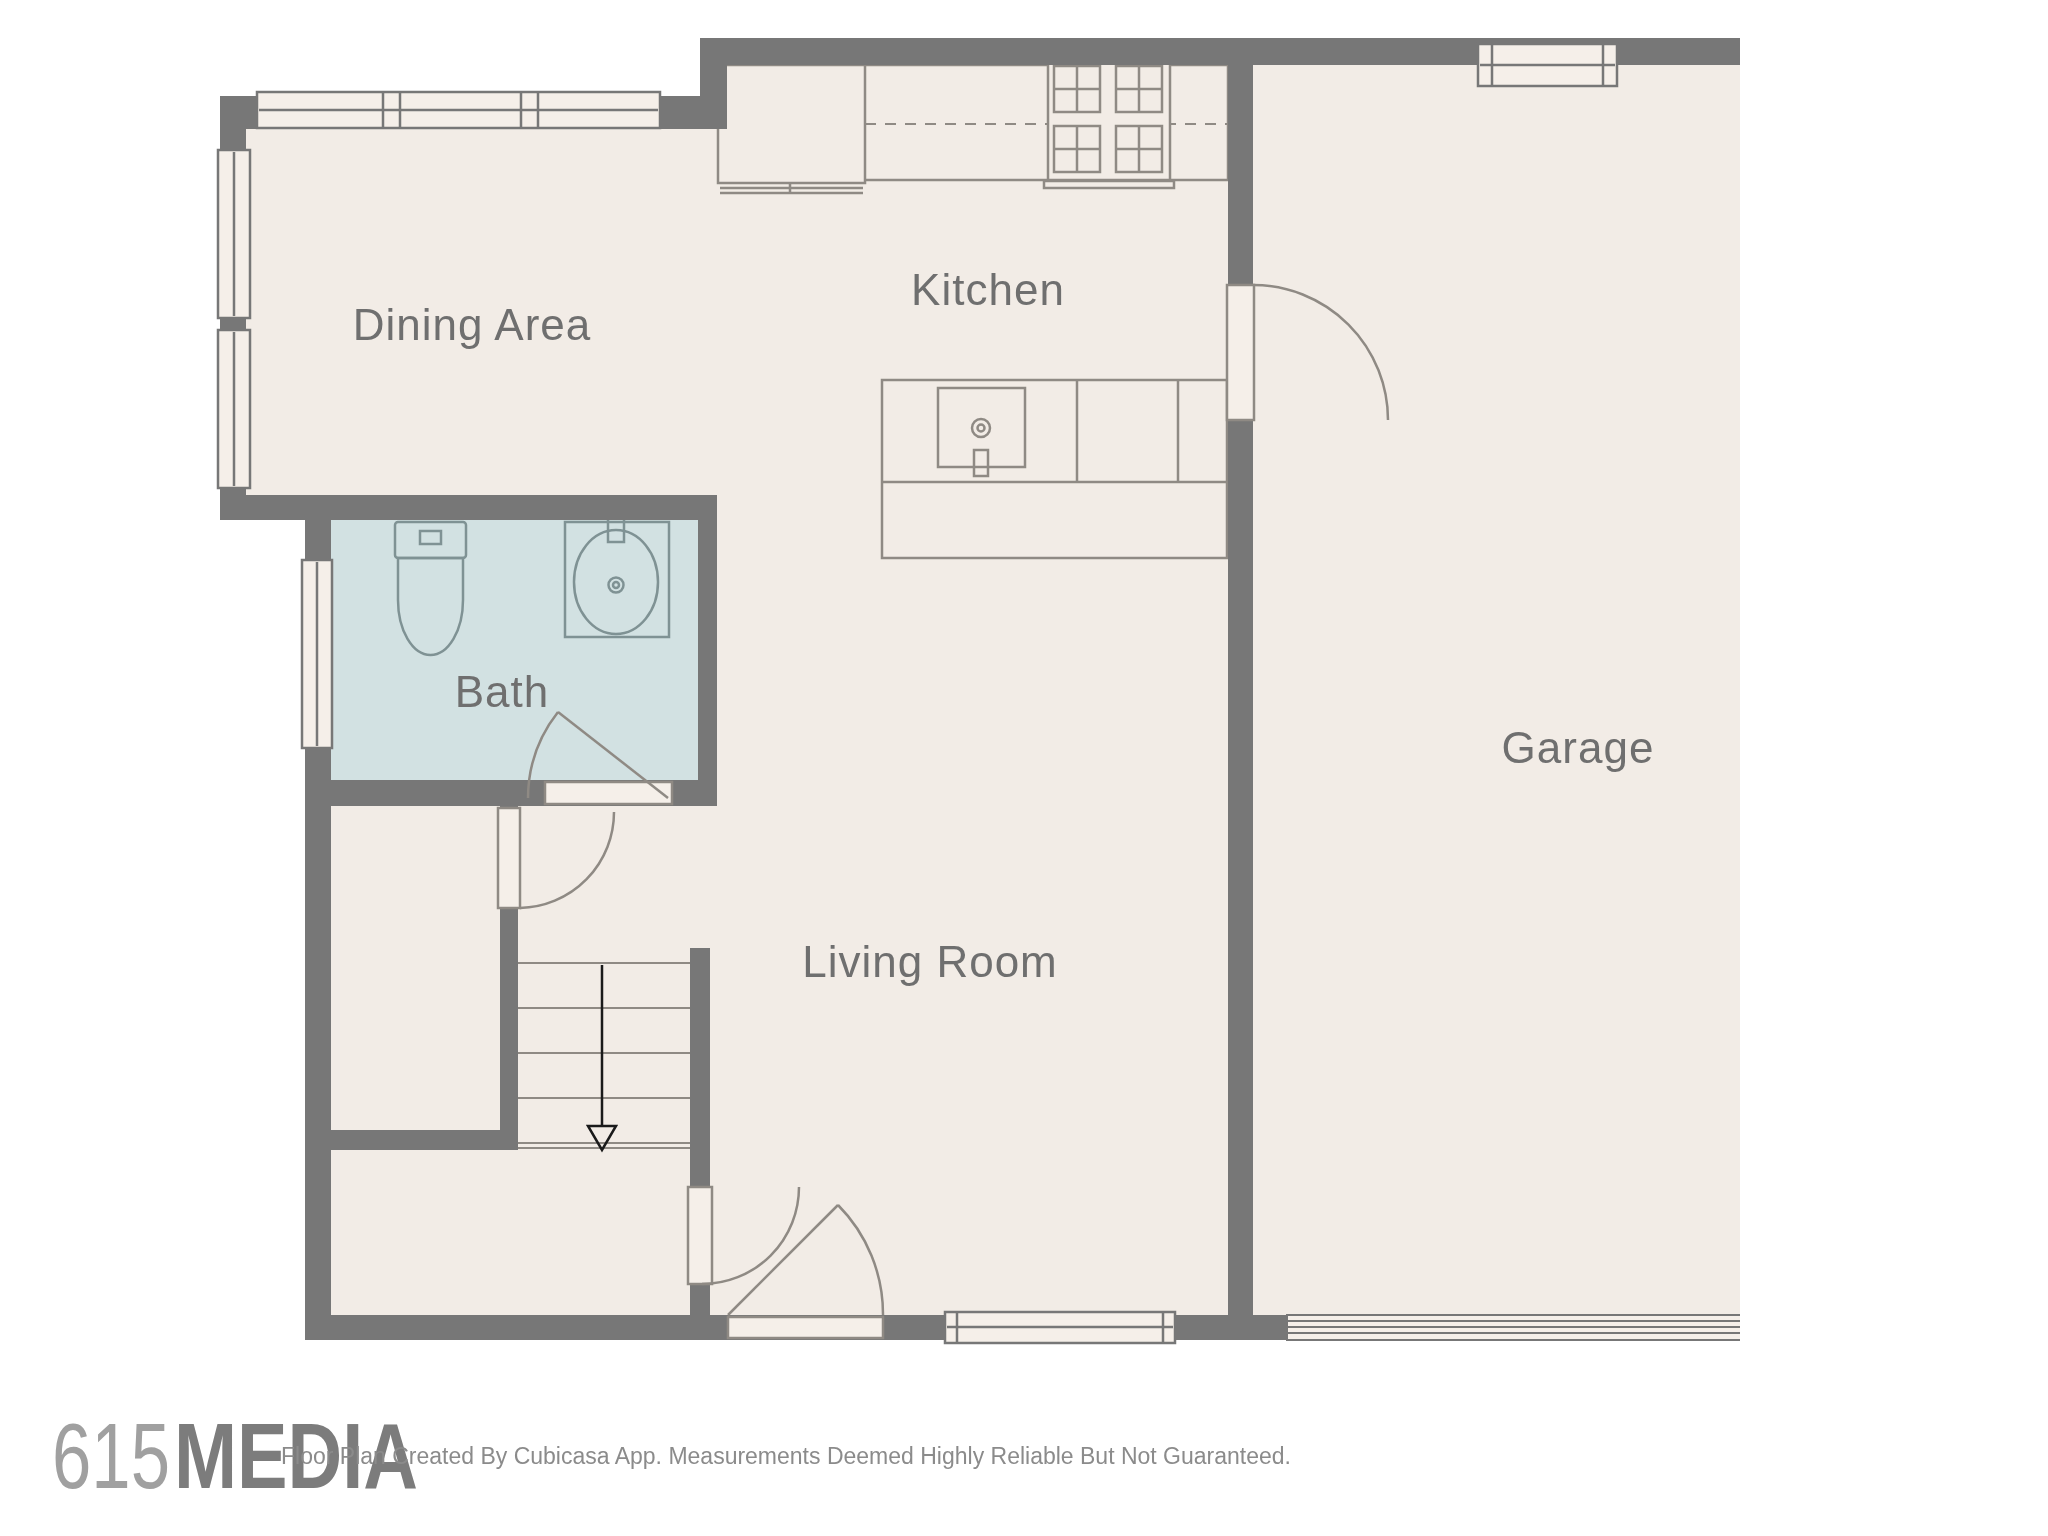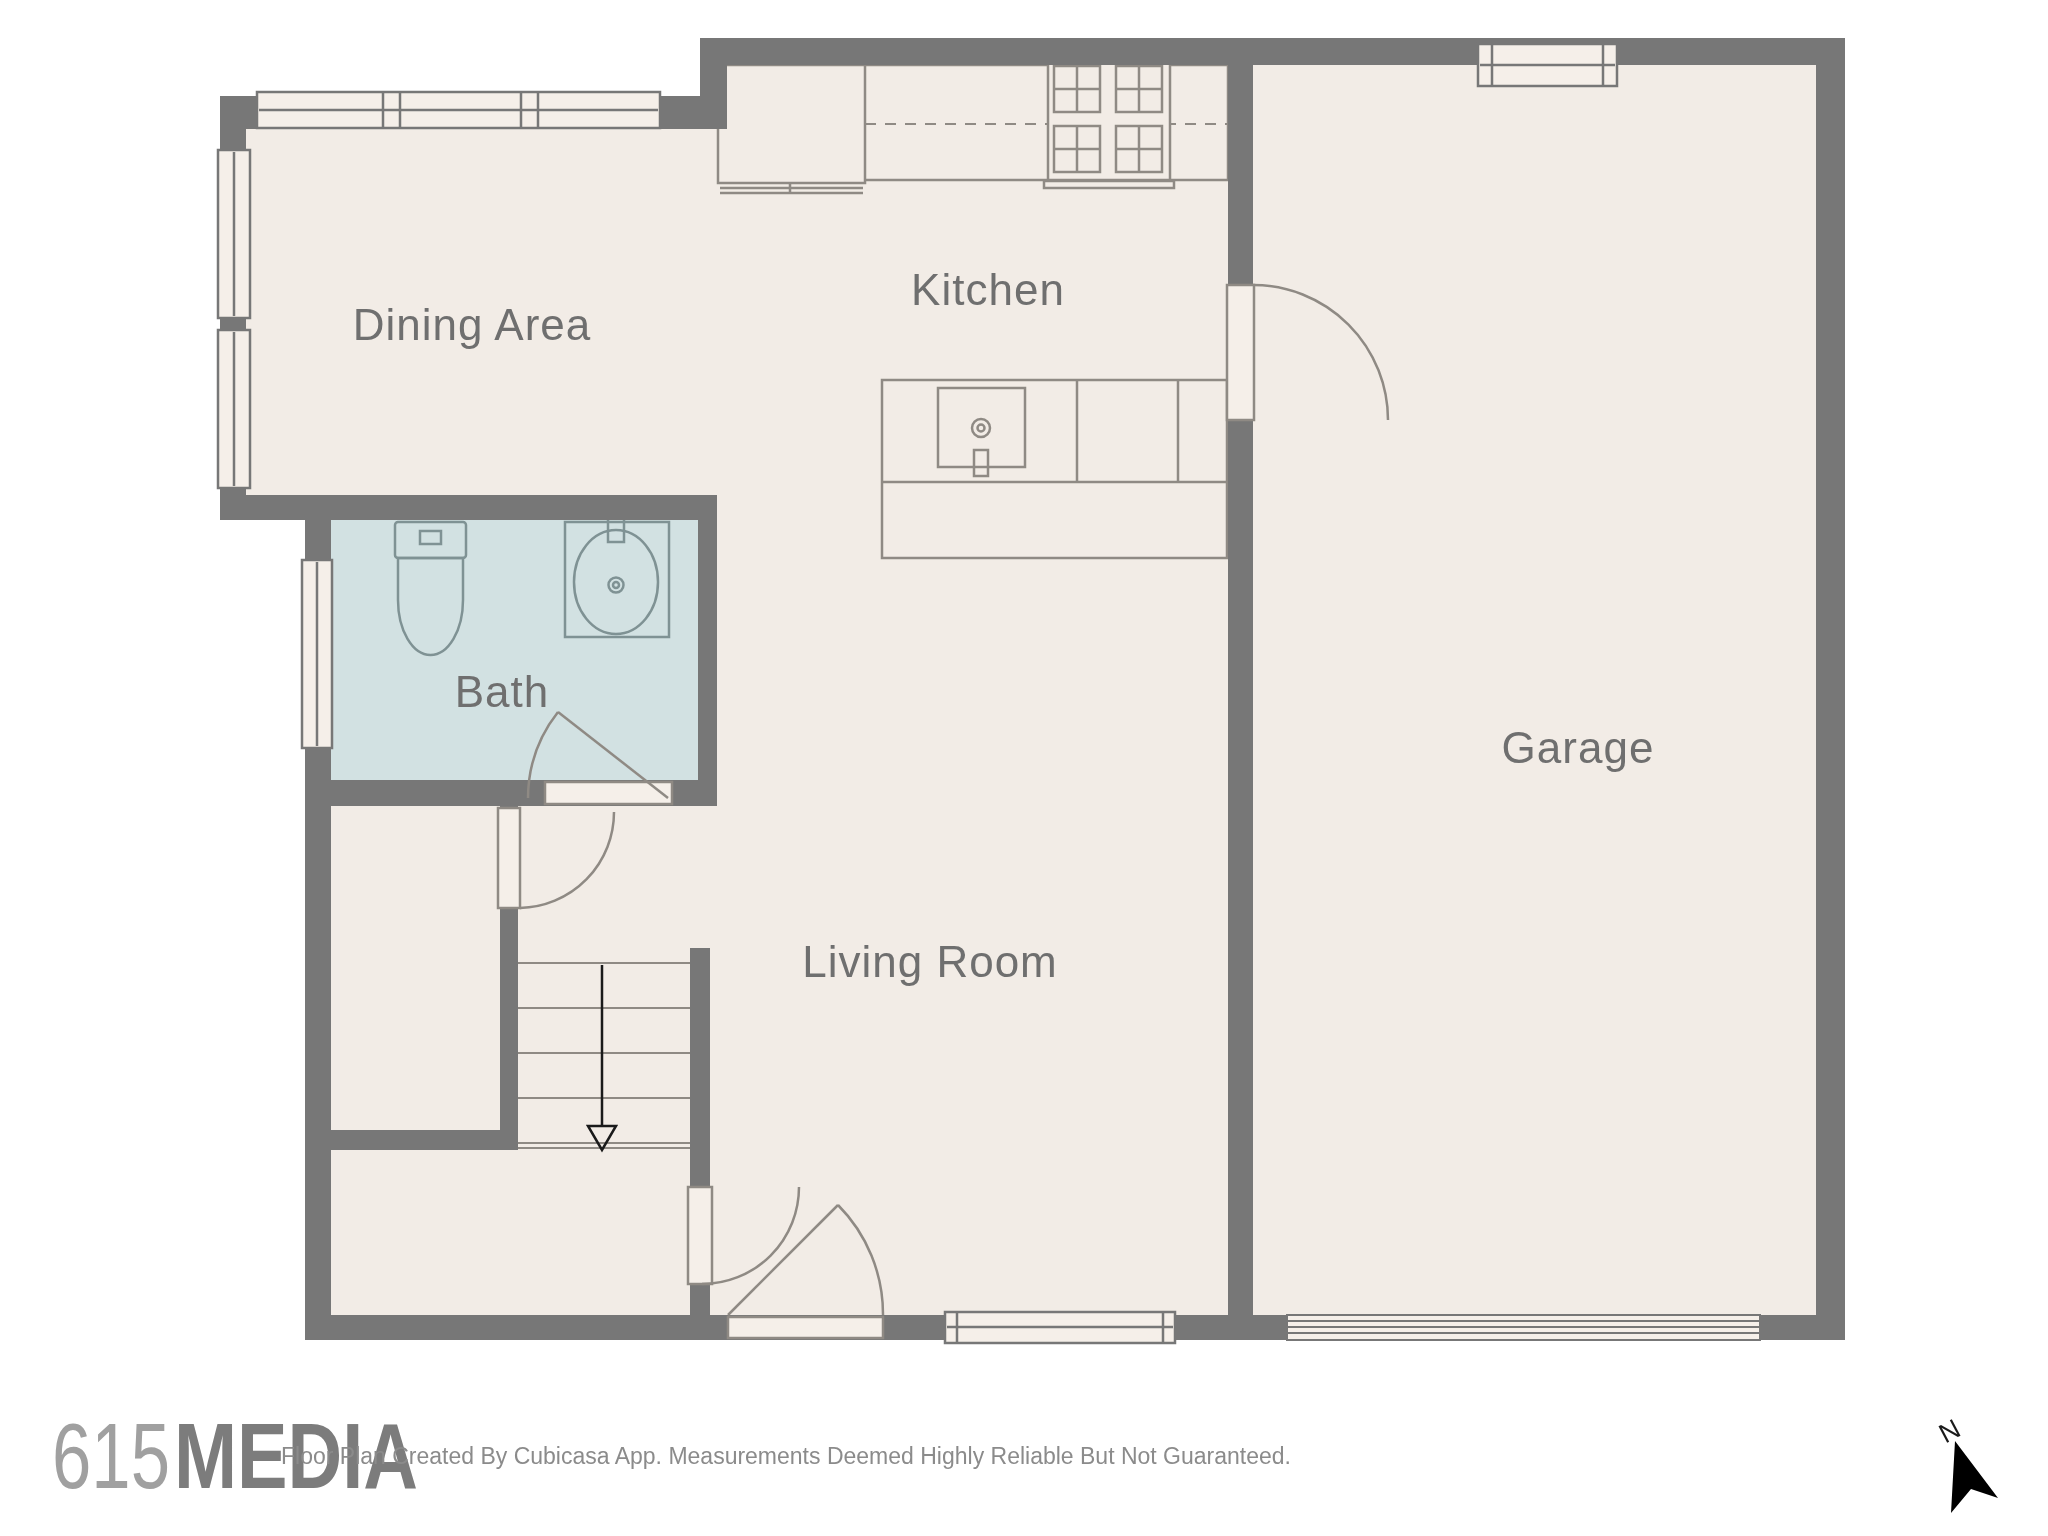--- a/index.html
+++ b/index.html
@@ -1,16 +1,16 @@
 <!DOCTYPE html>
 <html><head>
 <meta charset="utf-8">
 <style>
   html,body{margin:0;padding:0;background:#ffffff;}
-  .stage{position:relative;width:2048px;height:1536px;background:#ffffff;overflow:hidden;
+  .stage{position:relative;width:1740px;height:1536px;background:#ffffff;overflow:hidden;
          font-family:"Liberation Sans", sans-serif;}
   svg{display:block;}
   .room-label{fill:#6f6f6f;font-size:44px;letter-spacing:1px;}
   .footer-text{fill:#8b8b8b;font-size:23px;}
   .logo-num{fill:#a0a0a0;font-weight:300;font-size:92px;}
   .logo-word{fill:#7c7c7c;font-weight:800;font-size:92px;}
   .north-n{fill:#1a1a1a;font-size:27px;}
 </style>
 </head>
 <body>

